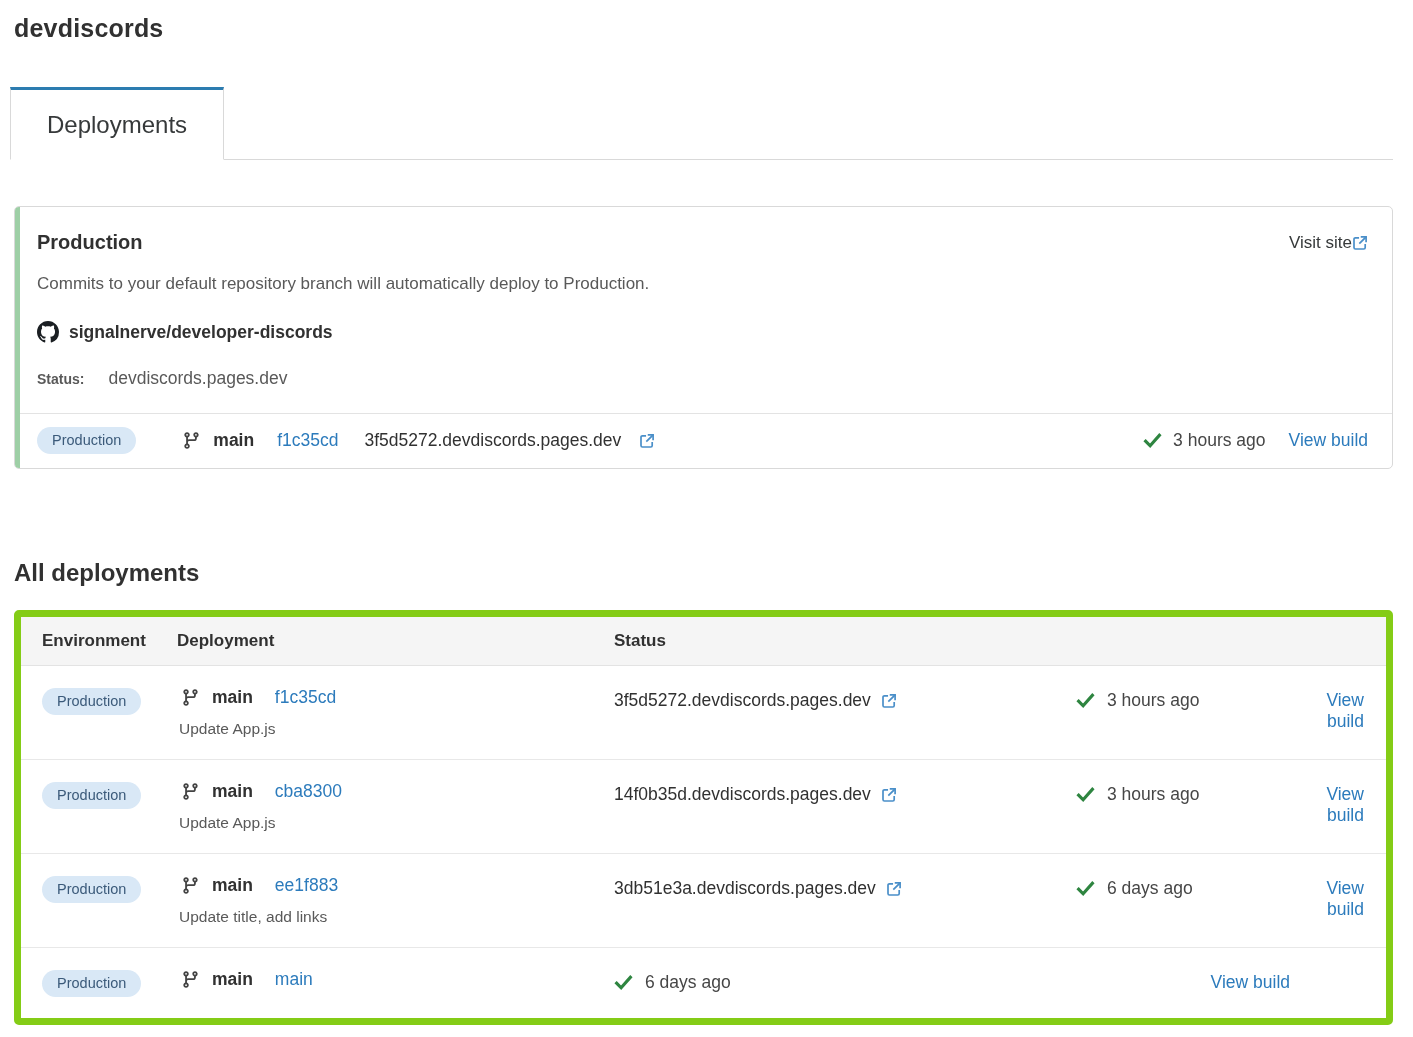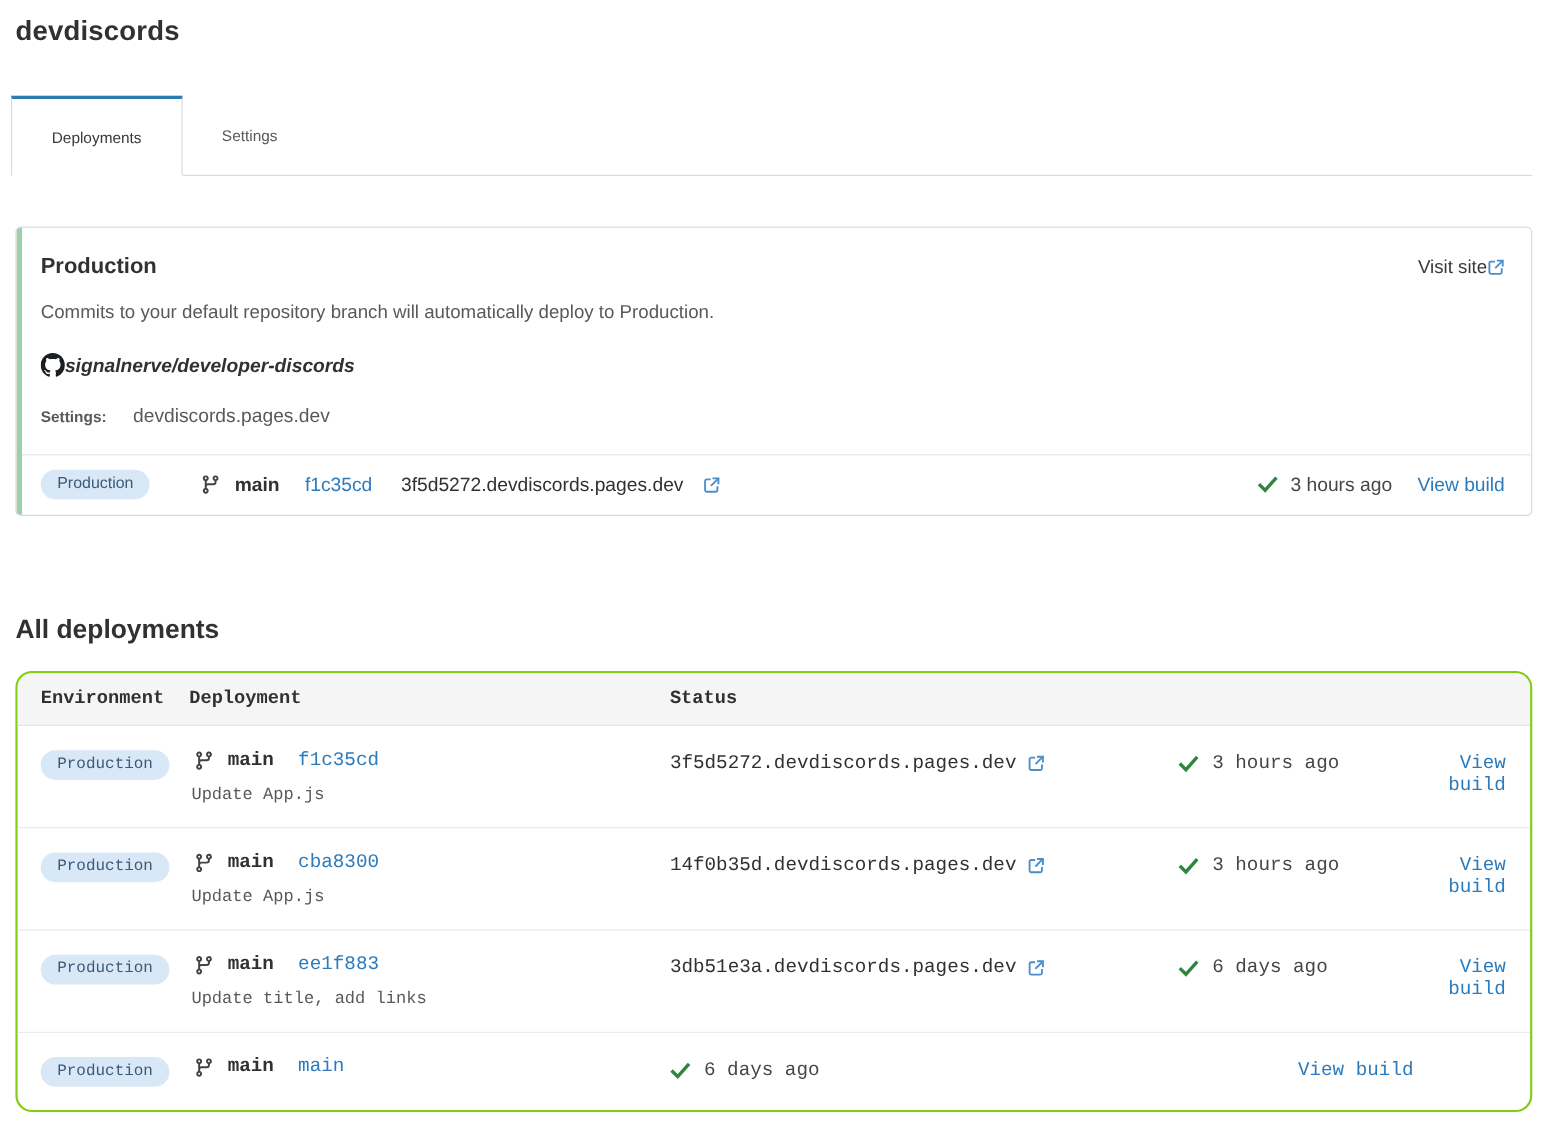--- a/index.html
+++ b/index.html
@@ -26,21 +26,21 @@
     display: flex;
     align-items: stretch;
     margin-top: 44px;
     border-bottom: 1px solid #d9d9d9;
     height: 73px;
   }
   .tab {
     display: flex;
     align-items: center;
     padding: 0 36px;
-    font-size: 14px;
+    font-size: 24px;
     color: #595959;
     cursor: pointer;
     white-space: nowrap;
   }
   .tab.active {
     color: #36393a;
     background: #fff;
     border: 1px solid #d9d9d9;
     border-top: 3px solid #2c7cb0;
     border-bottom: 1px solid #ffffff;
@@ -80,21 +80,21 @@
   }
   .prod-desc {
     margin-top: 20px;
     font-size: 17px;
     color: #595959;
   }
   .repo-row {
     margin-top: 27px;
     display: flex;
     align-items: center;
-    font-style: italic;
+    gap: 10px;
   }
   .repo-name { font-size: 17.5px; font-weight: 700; color: #313131; }
   .domains-row {
     margin-top: 25px;
     display: flex;
     align-items: baseline;
     margin-bottom: 2px;
   }
   .domains-label { font-size: 14px; font-weight: 700; color: #595959; }
   .domains-value { font-size: 17.5px; color: #595959; margin-left: 24px; }
@@ -141,24 +141,23 @@
 
   
   .all-deps-title {
     margin-top: 90px;
     font-size: 24px;
     font-weight: 700;
     color: #313131;
   }
   .deps-table {
     margin-top: 23px;
-    border: 2px solid #84cc16;
-    border-radius: 15px;
+    border: 7px solid #84cc16;
+    border-radius: 5px;
     overflow: hidden;
-    font-family: Liberation Mono, monospace;
   }
   .dep-grid {
     display: grid;
     grid-template-columns: 135px 437px 462px 214px 1fr;
     padding-left: 21px;
     padding-right: 22px;
   }
   .deps-header {
     background: #f5f5f5;
     border-bottom: 1px solid #e3e3e3;
@@ -188,21 +187,20 @@
   .dep-status-cell { display: flex; align-items: center; gap: 12px; padding-top: 3px; }
   .dep-action-cell { text-align: right; padding-top: 3px; }
 </style>
 </head>
 <body>
 
 <h1 class="page-title">devdiscords</h1>
 
 <div class="tabs">
   <div class="tab active">Deployments</div>
-  <div class="tab">Settings</div>
 </div>
 
 <section class="prod-card">
   <div class="prod-card-body">
     <div class="prod-head">
       <div class="prod-title">Production</div>
       <a class="visit-site">
         <span style="color:#36393a;">Visit site</span>
         <span class="icon-slot" style="display: inline-flex; align-items: center;">
   <svg class="ext-icon" width="16" height="16" viewBox="0 0 16 16" fill="none" stroke="currentColor" stroke-width="1.7" stroke-linecap="square" aria-hidden="true">
@@ -216,21 +214,21 @@
     <div class="prod-desc">Commits to your default repository branch will automatically deploy to Production.</div>
     <div class="repo-row">
       <span style="display:inline-flex;">
         <svg width="22" height="22" viewBox="0 0 16 16" fill="#1b1f23" aria-hidden="true">
           <path d="M8 0C3.58 0 0 3.58 0 8c0 3.54 2.29 6.53 5.47 7.59.4.07.55-.17.55-.38 0-.19-.01-.82-.01-1.49-2.01.37-2.53-.49-2.69-.94-.09-.23-.48-.94-.82-1.13-.28-.15-.68-.52-.01-.53.63-.01 1.08.58 1.23.82.72 1.21 1.87.87 2.33.66.07-.52.28-.87.51-1.07-1.78-.2-3.64-.89-3.64-3.95 0-.87.31-1.59.82-2.15-.08-.2-.36-1.02.08-2.12 0 0 .67-.21 2.2.82.64-.18 1.32-.27 2-.27.68 0 1.36.09 2 .27 1.53-1.04 2.2-.82 2.2-.82.44 1.1.16 1.92.08 2.12.51.56.82 1.27.82 2.15 0 3.07-1.87 3.75-3.65 3.95.29.25.54.73.54 1.48 0 1.07-.01 1.93-.01 2.2 0 .21.15.46.55.38A8.01 8.01 0 0 0 16 8c0-4.42-3.58-8-8-8Z"></path>
         </svg>
       </span>
       <span class="repo-name">signalnerve/developer-discords</span>
     </div>
     <div class="domains-row">
-      <span class="domains-label">Settings:</span>
+      <span class="domains-label">Status:</span>
       <span class="domains-value">devdiscords.pages.dev</span>
     </div>
   </div>
   <div class="prod-deploy-row">
     <span class="env-badge">Production</span>
     <div class="prod-src">
       <span class="icon-slot" style="display: inline-flex; align-items: center;">
   <svg class="branch-icon" width="19" height="19" viewBox="0 0 16 16" fill="currentColor" aria-hidden="true">
     <path d="M9.5 3.25a2.25 2.25 0 1 1 3 2.122V6A2.5 2.5 0 0 1 10 8.5H6a1 1 0 0 0-1 1v1.128a2.251 2.251 0 1 1-1.5 0V5.372a2.25 2.25 0 1 1 1.5 0v1.836A2.493 2.493 0 0 1 6 7h4a1 1 0 0 0 1-1v-.628A2.25 2.25 0 0 1 9.5 3.25Zm-6 0a.75.75 0 1 0 1.5 0 .75.75 0 0 0-1.5 0Zm8.25-.75a.75.75 0 1 0 0 1.5.75.75 0 0 0 0-1.5ZM4.25 12a.75.75 0 1 0 0 1.5.75.75 0 0 0 0-1.5Z"></path>
   </svg>

